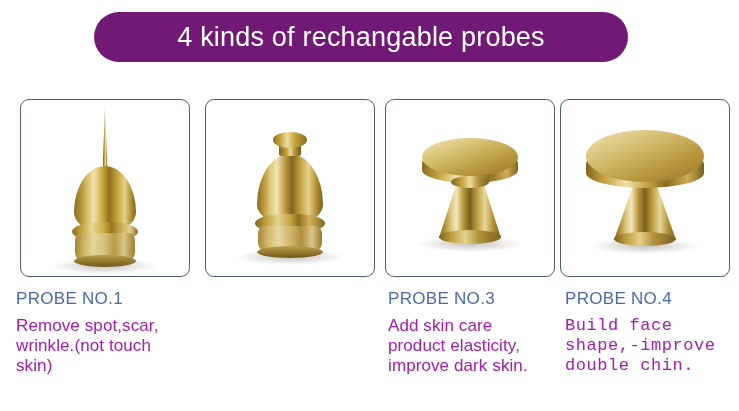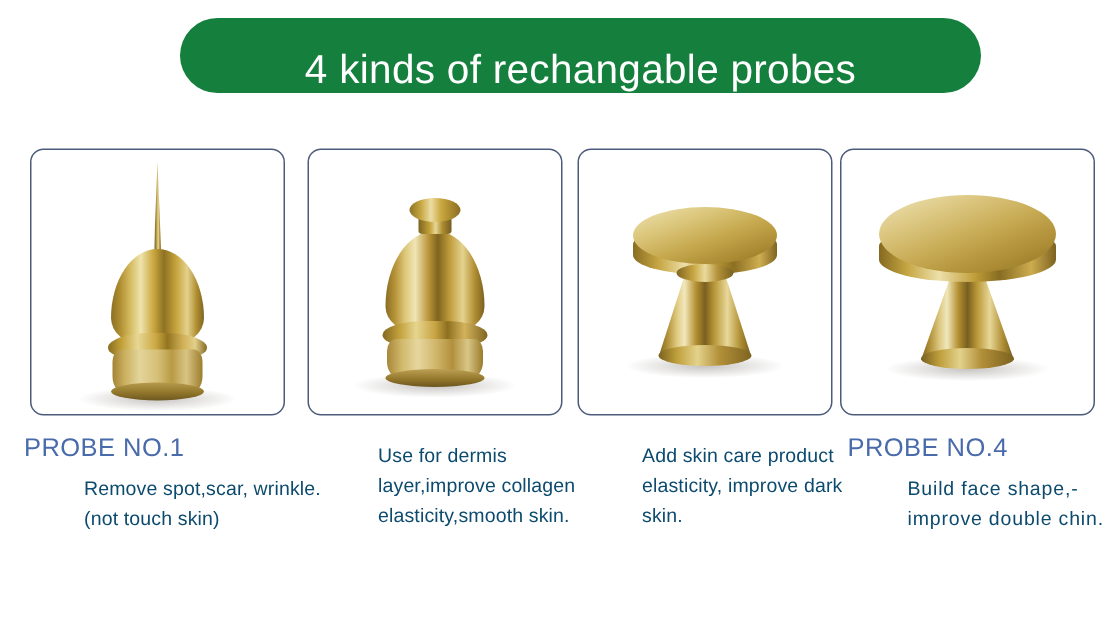--- a/index.html
+++ b/index.html
@@ -7,25 +7,25 @@
     width: 739px; height: 411px;
     background: #ffffff;
     font-family: "Liberation Sans", sans-serif;
     overflow: hidden;
   }
   .page { position: relative; width: 739px; height: 411px; background: #ffffff; }
 
   
   .banner {
     position: absolute;
-    left: 120px; top: 12px;
+    left: 94px; top: 12px;
     width: 534px; height: 50px;
-    background: #15803d;
+    background: #701a75;
     border-radius: 25px;
-    display: flex; align-items: flex-end; justify-content: center;
+    display: flex; align-items: center; justify-content: center;
   }
   .banner-text {
     color: #ffffff;
     font-size: 27px;
     font-weight: 400;
     letter-spacing: 0.2px;
     white-space: nowrap;
   }
 
   
@@ -219,28 +219,27 @@
   .caption-title {
     color: #4a6bab;
     font-size: 17px;
     font-weight: 400;
     letter-spacing: 0.3px;
     line-height: 22px;
     white-space: nowrap;
   }
   .caption-body {
     margin-top: 6px;
-    color: #0c4a6e;
-    font-size: 13px;
+    color: #a21caf;
+    font-size: 17px;
     line-height: 20px;
     letter-spacing: 0.1px;
     width: 160px;
-    margin-left: 40px;
-  }
-  .caption.k4 .caption-body { letter-spacing: 0.55px; }
+  }
+  .caption.k4 .caption-body { letter-spacing: 0.55px; font-family: Liberation Mono, monospace; }
 </style>
 </head>
 <body>
 
 <div class="page">
 
   <div class="banner">
     <div class="banner-text">4 kinds of rechangable probes</div>
   </div>
 
@@ -295,24 +294,24 @@
   </div>
 
   <div class="captions">
 
     <div class="caption k1">
       <div class="caption-title">PROBE NO.1</div>
       <div class="caption-body">Remove spot,scar, wrinkle.(not touch skin)</div>
     </div>
 
     <div class="caption k2">
-      <div class="caption-body">Use for dermis layer,improve collagen elasticity,smooth skin.</div>
     </div>
 
     <div class="caption k3">
+      <div class="caption-title">PROBE NO.3</div>
       <div class="caption-body">Add skin care product elasticity, improve dark skin.</div>
     </div>
 
     <div class="caption k4">
       <div class="caption-title">PROBE NO.4</div>
       <div class="caption-body">Build face shape,-improve double chin.</div>
     </div>
 
   </div>
 

